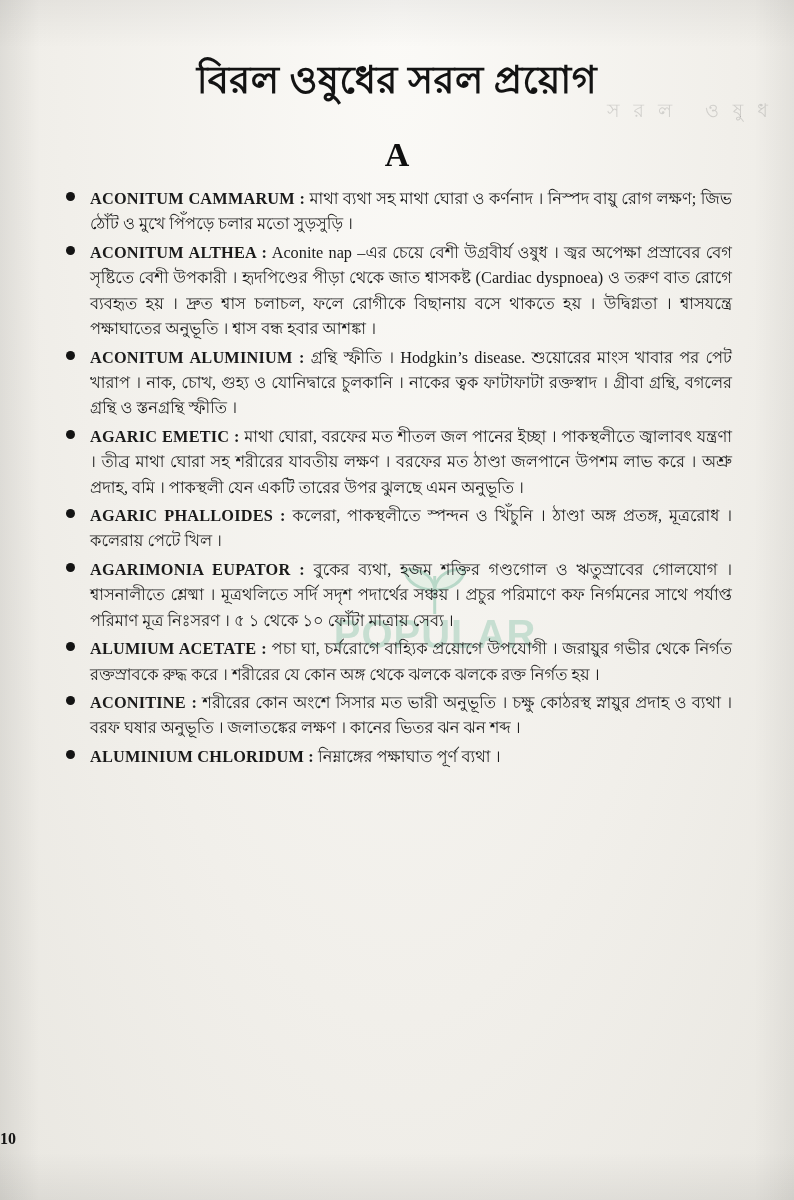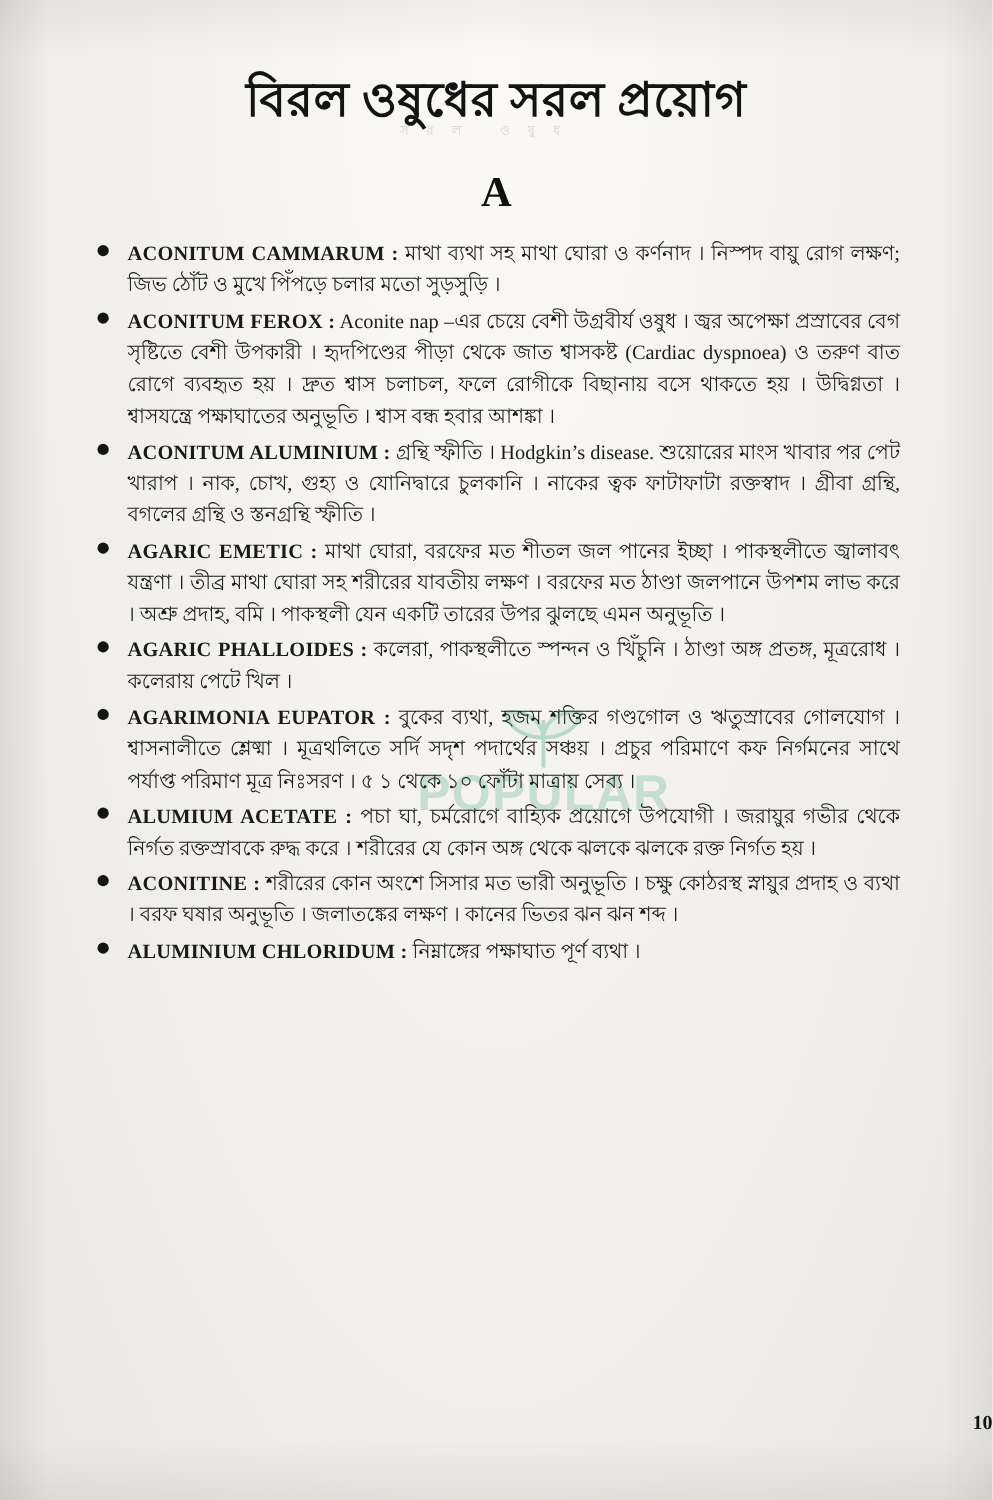--- a/index.html
+++ b/index.html
@@ -42,40 +42,40 @@
     color: #131313;
     font-family: "Liberation Serif", serif;
     position: relative;
     z-index: 3;
   }
   .ghost-line {
     position: absolute;
     top: 96px;
     left: 0;
     right: 12px;
-    text-align: center;
-    font-size: 11px;
+    text-align: right;
+    font-size: 19px;
     color: rgba(90,90,90,0.22);
     letter-spacing: 14px;
     z-index: 1;
     user-select: none;
   }
   .section-letter {
     text-align: center;
     font-size: 34px;
     font-weight: bold;
     margin: 22px 0 12px 0;
     font-family: "Liberation Serif", serif;
     color: #0f0f0f;
     position: relative;
     z-index: 3;
   }
   ul.entries {
     list-style: none;
-    margin: 16px;
+    margin: 4px;
     padding: 0 6px 0 34px;
     position: relative;
     z-index: 3;
   }
   ul.entries > li {
     position: relative;
     margin: 0 0 3px 0;
     font-size: 16.3px;
     line-height: 1.56;
     text-align: justify;
@@ -96,21 +96,21 @@
     letter-spacing: 0.2px;
   }
   .body-text {
     font-family: "Liberation Serif", serif;
   }
   .page-number {
     position: absolute;
     bottom: 52px;
     left: 0;
     right: 0;
-    text-align: right;
+    text-align: left;
     font-size: 16px;
     font-weight: bold;
     color: #141414;
     z-index: 3;
   }
   
   .watermark {
     position: absolute;
     left: 50%;
     top: 560px;
@@ -159,21 +159,21 @@
     <span class="wm-text">POPULAR</span>
   </div>
 
   <ul class="entries">
     <li>
       <span class="bullet"></span>
       <span class="term">ACONITUM CAMMARUM :</span><span class="body-text"> মাথা ব্যথা সহ মাথা ঘোরা ও কর্ণনাদ । নিস্পদ বায়ু রোগ লক্ষণ; জিভ ঠোঁট ও মুখে পিঁপড়ে চলার মতো সুড়সুড়ি ।</span>
     </li>
     <li>
       <span class="bullet"></span>
-      <span class="term">ACONITUM FEROX :</span><span class="body-text"> Aconite nap –এর চেয়ে বেশী উগ্রবীর্য ওষুধ । জ্বর অপেক্ষা প্রস্রাবের বেগ সৃষ্টিতে বেশী উপকারী । হৃদপিণ্ডের পীড়া থেকে জাত শ্বাসকষ্ট (Cardiac dyspnoea) ও তরুণ বাত রোগে ব্যবহৃত হয় । দ্রুত শ্বাস চলাচল, ফলে রোগীকে বিছানায় বসে থাকতে হয় । উদ্বিগ্নতা । শ্বাসযন্ত্রে পক্ষাঘাতের অনুভূতি । শ্বাস বন্ধ হবার আশঙ্কা ।</span>
+      <span class="term">ACONITUM ALTHEA :</span><span class="body-text"> Aconite nap –এর চেয়ে বেশী উগ্রবীর্য ওষুধ । জ্বর অপেক্ষা প্রস্রাবের বেগ সৃষ্টিতে বেশী উপকারী । হৃদপিণ্ডের পীড়া থেকে জাত শ্বাসকষ্ট (Cardiac dyspnoea) ও তরুণ বাত রোগে ব্যবহৃত হয় । দ্রুত শ্বাস চলাচল, ফলে রোগীকে বিছানায় বসে থাকতে হয় । উদ্বিগ্নতা । শ্বাসযন্ত্রে পক্ষাঘাতের অনুভূতি । শ্বাস বন্ধ হবার আশঙ্কা ।</span>
     </li>
     <li>
       <span class="bullet"></span>
       <span class="term">ACONITUM ALUMINIUM :</span><span class="body-text"> গ্রন্থি স্ফীতি । Hodgkin’s disease. শুয়োরের মাংস খাবার পর পেট খারাপ । নাক, চোখ, গুহ্য ও যোনিদ্বারে চুলকানি । নাকের ত্বক ফাটাফাটা রক্তস্বাদ । গ্রীবা গ্রন্থি, বগলের গ্রন্থি ও স্তনগ্রন্থি স্ফীতি ।</span>
     </li>
     <li>
       <span class="bullet"></span>
       <span class="term">AGARIC EMETIC :</span><span class="body-text"> মাথা ঘোরা, বরফের মত শীতল জল পানের ইচ্ছা । পাকস্থলীতে জ্বালাবৎ যন্ত্রণা । তীব্র মাথা ঘোরা সহ শরীরের যাবতীয় লক্ষণ । বরফের মত ঠাণ্ডা জলপানে উপশম লাভ করে । অশ্রু প্রদাহ, বমি । পাকস্থলী যেন একটি তারের উপর ঝুলছে এমন অনুভূতি ।</span>
     </li>
     <li>

